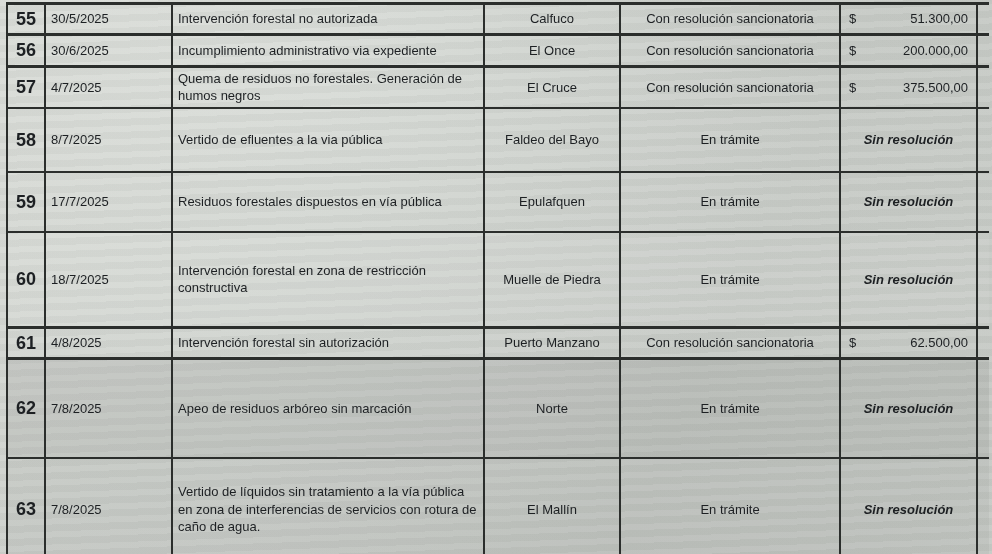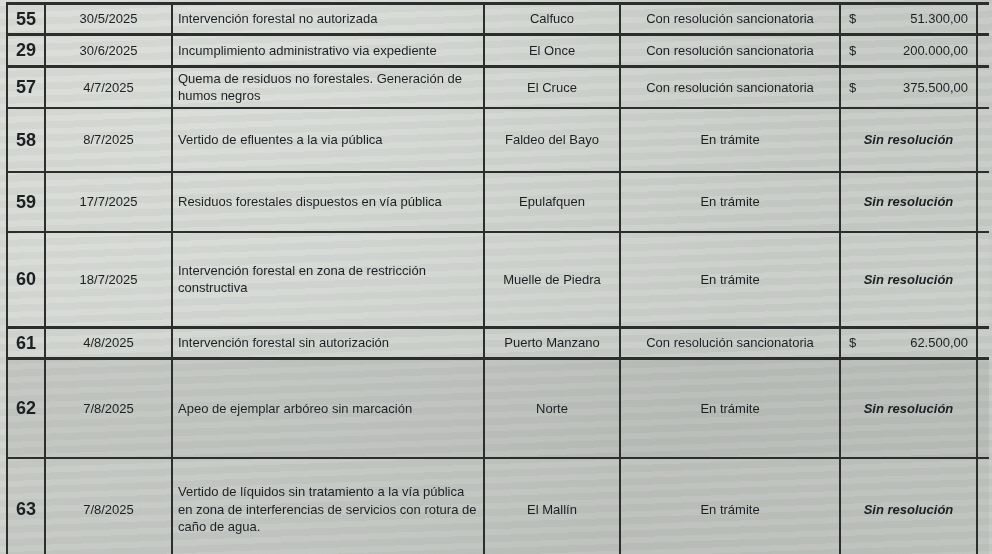--- a/index.html
+++ b/index.html
@@ -53,21 +53,21 @@
   tbody tr:nth-child(1) td { border-top-width: 3px; border-bottom-width: 3px; }
   tbody tr:nth-child(2) td { border-bottom-width: 3px; }
   tbody tr:nth-child(7) td { border-top-width: 3px; border-bottom-width: 3px; }
   tbody tr:nth-child(9) td { border-bottom-width: 3px; }
   
   tbody tr:nth-child(8) td { background: rgba(96,100,97,0.12); }
   tbody tr:nth-child(9) td { background: rgba(96,100,97,0.07); }
   tbody tr:nth-child(6) td { background: rgba(255,255,255,0.06); }
 
   td.num  { font-weight: bold; text-align: center; font-size: 18px; }
-  td.date { text-align: center; }
+  td.date { }
   td.desc { text-align: left; }
   td.loc  { text-align: center; }
   td.status { text-align: center; }
   td.amount { padding: 2px 8px; }
   .amount-inner {
     display: flex;
     align-items: center;
     justify-content: space-between;
     width: 100%;
   }
@@ -107,21 +107,21 @@
       <div class="amount-inner">
         <span class="cur">$</span>
         <span class="res"></span>
         <span class="val">51.300,00</span>
       </div>
     </td>
     <td class="cut"></td>
   </tr>
 
   <tr>
-    <td class="num">29</td>
+    <td class="num">56</td>
     <td class="date">30/6/2025</td>
     <td class="desc">Incumplimiento administrativo via expediente</td>
     <td class="loc">El Once</td>
     <td class="status">Con resolución sancionatoria</td>
     <td class="amount">
       <div class="amount-inner">
         <span class="cur">$</span>
         <span class="res"></span>
         <span class="val">200.000,00</span>
       </div>
@@ -205,21 +205,21 @@
         <span class="res"></span>
         <span class="val">62.500,00</span>
       </div>
     </td>
     <td class="cut"></td>
   </tr>
 
   <tr>
     <td class="num">62</td>
     <td class="date">7/8/2025</td>
-    <td class="desc">Apeo de ejemplar arbóreo sin marcación</td>
+    <td class="desc">Apeo de residuos arbóreo sin marcación</td>
     <td class="loc">Norte</td>
     <td class="status">En trámite</td>
     <td class="amount">
       <div class="amount-inner">
         <span class="cur"></span>
         <span class="res">Sin resolución</span>
         <span class="val"></span>
       </div>
     </td>
     <td class="cut"></td>

